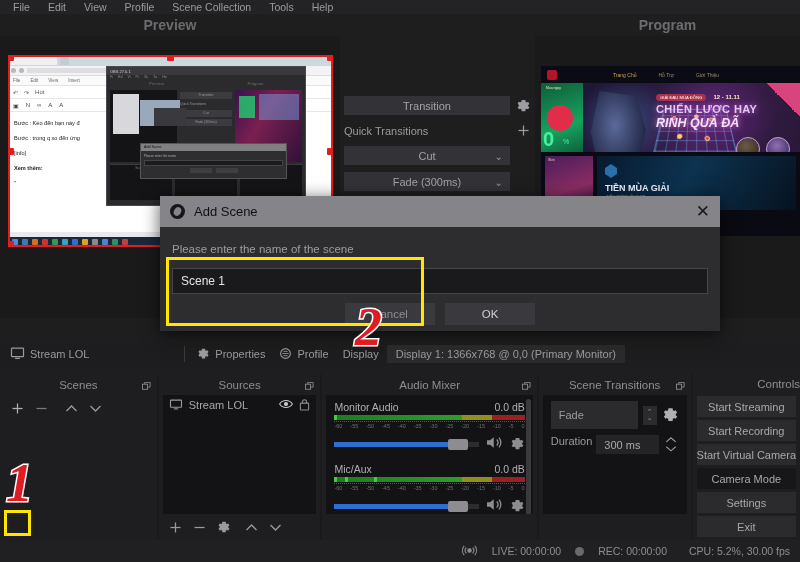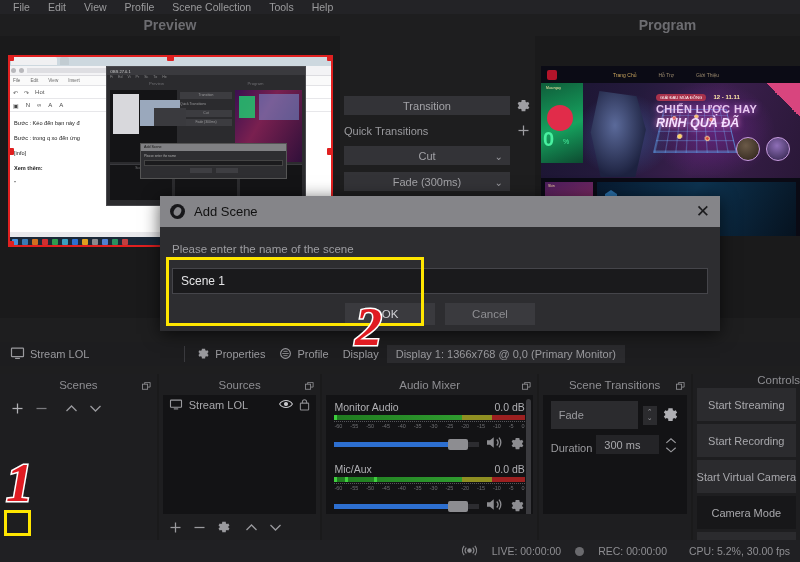--- a/index.html
+++ b/index.html
@@ -97,21 +97,21 @@
   .obs-panel { flex:1; background:#141416; border-top:1px solid #3a3a3e;}
   .obs-panel-h { font-size:3.4px; color:#7a7a7c; text-align:center; padding-top:1px;}
 
   
   #program-canvas { position:absolute; left:541px; top:66px; width:259px; height:170px; overflow:hidden; background:#0a0a12;}
   .lol-nav { height:17px; background:#0b0b15; display:flex; align-items:center; gap:14px; padding-left:6px; position:relative;}
   .lol-logo { width:10px;height:10px;background:#b3142a; border-radius:2px;}
   .lol-navlinks { position:absolute; left:72px; display:flex; gap:22px; font-size:5px;}
   .lol-navlinks span { color:#9b8a6e; }
   .lol-navlinks span.active { color:#c8a45c; }
-  .lol-hero { height:95px; position:relative; overflow:hidden;
+  .lol-hero { height:69px; position:relative; overflow:hidden;
     background:
       radial-gradient(ellipse 70px 60px at 32% 55%, rgba(60,80,140,.85), transparent 70%),
       radial-gradient(ellipse 90px 70px at 66% 50%, rgba(120,40,150,.6), transparent 70%),
       linear-gradient(110deg,#1a1430 0%,#241a3c 35%,#3b1f4d 62%,#2a1838 100%);
   }
   .lol-sidead { position:absolute; left:0; top:0; width:42px; height:80px;
      background:linear-gradient(160deg,#0f5d3a,#16a35f 55%,#0d4a30); overflow:hidden;}
   .lol-sidead .circ { position:absolute; left:6px; top:22px; width:26px;height:26px;border-radius:50%;
      background:#e12c4a; }
   .lol-sidead .zero { position:absolute; left:2px; top:46px; font-size:20px; font-weight:bold; color:#49f0a0;
@@ -210,29 +210,29 @@
   .slider .knob { position:absolute; left:79%; top:-3px; width:20px;height:11px; background:#8d8d91; border-radius:2px;}
   .spk { color:#8d8d91; font-size:15px; }
   #audio-scroll { position:absolute; right:2px; top:4px; width:5px; height:124px; background:#3a3a3e; border-radius:3px;}
   
   #dock-transitions { width:155px; }
   .tsel { display:flex; align-items:center; gap:5px; padding:6px 8px 0 8px;}
   .tsel .box { flex:1; height:28px; background:#2b2b2e; display:flex; align-items:center; padding-left:8px;
                font-size:11px; color:#9a9a9e;}
   .tsel .spin { width:14px; height:19px; background:#2b2b2e; display:flex;flex-direction:column;
                 align-items:center; justify-content:center; font-size:7px; color:#9a9a9e; line-height:6px;}
-  .durrow { display:flex; align-items:flex-end; gap:4px; padding:6px 8px 0 8px;}
+  .durrow { display:flex; align-items:flex-start; gap:4px; padding:6px 8px 0 8px;}
   .durrow .lbl { font-size:11px; color:#9a9a9e;}
   .durrow .val { flex:1; height:19px; background:#242427; display:flex;align-items:center;padding-left:8px;
                  font-size:11px; color:#a8a8ac;}
   .durrow .sp2 { width:16px; display:flex; flex-direction:column; color:#9a9a9e; font-size:9px; line-height:9px;
                  align-items:center;}
   
   #dock-controls { flex:1; border-right:none;align-items:flex-end;}
-  .ctrl-btn { height:33px; background:#2b2b2e; margin:0 4px 3px 4px; display:flex; align-items:center;
+  .ctrl-btn { height:21px; background:#2b2b2e; margin:0 4px 3px 4px; display:flex; align-items:center;
               justify-content:center; font-size:11px; color:#a8a8ac; white-space:nowrap;}
   .ctrl-btn.dark { background:#171719; }
 
   
   #statusbar { position:absolute; left:0; bottom:0; width:800px; height:22px; background:#202023;
                display:flex; align-items:center; justify-content:flex-end; gap:14px; padding-right:10px;
                font-size:10.5px; color:#8e8e92;}
   .st-dot { width:9px;height:9px;border-radius:50%;background:#6a6a6e; display:inline-block;}
 
   
@@ -815,22 +815,22 @@
   <div id="dialog">
     <div id="dialog-titlebar">
       <div class="obs-logo"></div>
       <span id="dialog-title">Add Scene</span>
       <span id="dialog-close">✕</span>
     </div>
     <div id="dialog-body">
       <div id="dialog-prompt">Please enter the name of the scene</div>
       <input id="scene-input" value="Scene 1" style="">
       <div id="dialog-buttons">
+        <button class="dlg-btn cancel">Cancel</button>
         <button class="dlg-btn">OK</button>
-        <button class="dlg-btn cancel">Cancel</button>
       </div>
     </div>
   </div>
 
   <div class="hl-box" id="hl-dialog"></div>
   <div class="hl-box" id="hl-plus"></div>
   <div class="ann-num" id="ann-1">1</div>
   <div class="ann-num" id="ann-2">2</div>
 
 </div>

